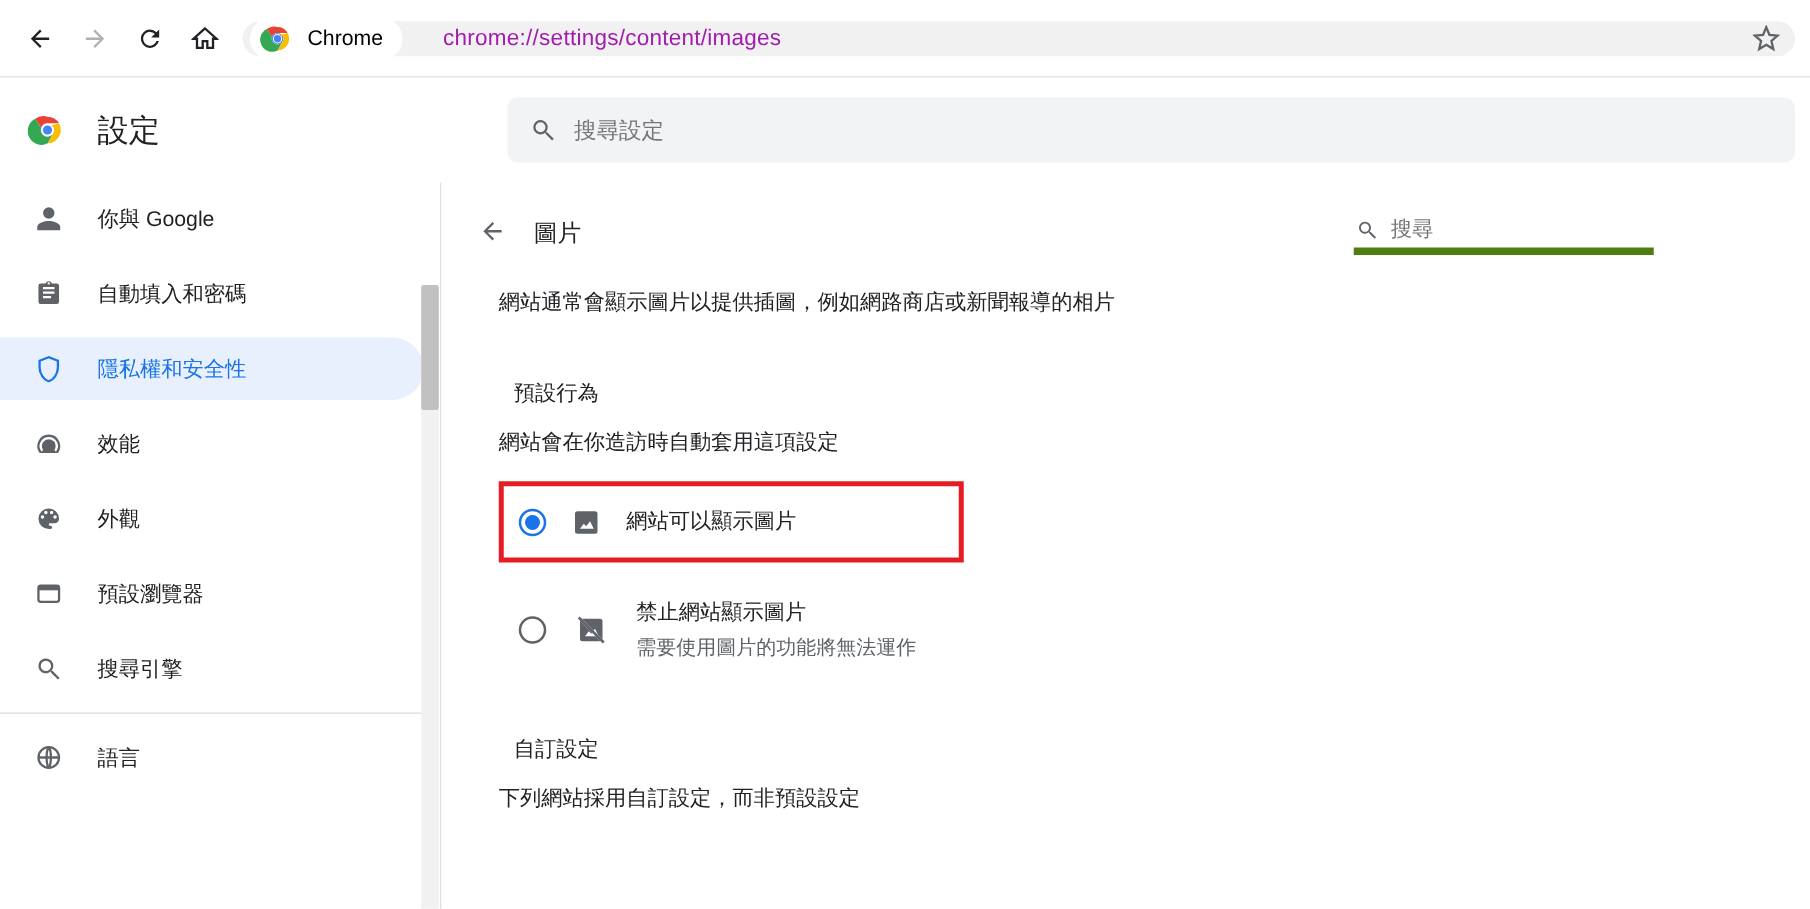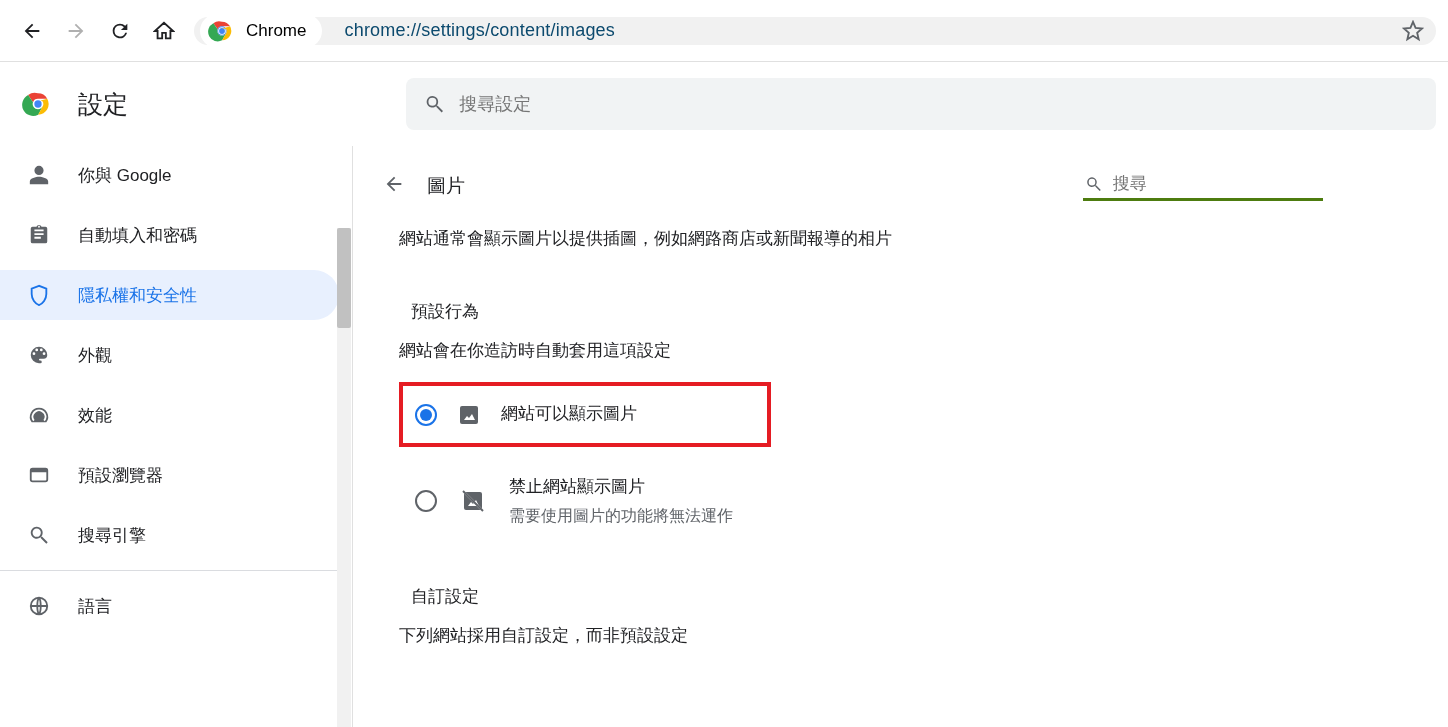--- a/index.html
+++ b/index.html
@@ -7,21 +7,21 @@
 
     
     .toolbar { height: 62px; display: flex; align-items: center; padding: 0 12px; gap: 4px; border-bottom: 1px solid #e0e0e0; }
     .tb-btn { width: 40px; height: 40px; display: flex; align-items: center; justify-content: center; border-radius: 50%; cursor: pointer; }
     .tb-btn svg { width: 22px; height: 22px; }
     .tb-btn.fwd svg { fill: #b0b0b0; }
     .tb-btn:not(.fwd) svg { fill: #202124; }
     .addr-wrap { flex: 1; display: flex; align-items: center; position: relative; height: 28px; background: #f1f1f1; border-radius: 21px; margin-left: 6px; padding-left: 6px; }
     .addr-wrap .chip { display: flex; align-items: center; gap: 10px; background: #fff; border-radius: 18px; padding: 4px 16px 4px 8px; height: 34px; z-index: 1; }
     .addr-wrap .chip span { font-size: 17px; font-weight: 500; }
-    .addr-text { font-size: 18px; color: #0c4a6e; margin-left: 22px; letter-spacing: 0.2px; }
+    .addr-text { font-size: 18px; color: #a21caf; margin-left: 32px; letter-spacing: 0.2px; }
     .star { margin-left: auto; margin-right: 12px; fill: #5f6368; width: 22px; height: 22px; }
 
     
     .page { display: flex; height: calc(727px - 62px); }
     .left-col { width: 352px; display: flex; flex-direction: column; border-right: 1px solid transparent; position: relative; }
     .header-row { display: flex; align-items: center; padding: 0 22px; height: 84px; gap: 24px; }
     .header-title { font-size: 25px; color: #202124; }
     .topsearch { flex: 1; margin: 16px 12px 16px 0; height: 52px; background: #f1f3f4; border-radius: 8px; display: flex; align-items: center; padding: 0 18px; gap: 14px; }
     .topsearch input { border: none; background: transparent; font-size: 18px; color: #5f6368; outline: none; width: 100%; }
     .topsearch svg { fill: #5f6368; width: 22px; height: 22px; }
@@ -40,21 +40,21 @@
     .divider { height: 1px; background: #dadce0; margin: 10px 0 10px 0; }
     .scrollbar-fake { position: absolute; right: 0; top: 82px; width: 14px; height: 100px; background: #c1c1c1; border-radius: 2px; }
     .scrollbar-track { position: absolute; right: 0; top: 82px; bottom: 0; width: 14px; background: #f1f1f1; }
 
     
     .main { flex: 1; border-left: 1px solid #e0e0e0; overflow: auto; }
     .main-inner { max-width: 1000px; padding: 24px 30px; }
     .main-head { display: flex; align-items: center; gap: 22px; margin-bottom: 24px; }
     .main-head .back svg { width: 22px; height: 22px; fill: #5f6368; }
     .main-head h2 { font-size: 19px; font-weight: 400; color: #202124; }
-    .main-head .subsearch { margin-left: auto; display: flex; align-items: center; gap: 10px; border-bottom: 3px solid #4d7c0f; padding: 4px 2px; width: 240px; }
+    .main-head .subsearch { margin-left: auto; display: flex; align-items: center; gap: 10px; border-bottom: 6px solid #4d7c0f; padding: 4px 2px; width: 240px; }
     .main-head .subsearch svg { width: 20px; height: 20px; fill: #5f6368; }
     .main-head .subsearch input { border: none; outline: none; font-size: 17px; width: 100%; color: #5f6368; }
 
     .desc { font-size: 17px; color: #202124; margin: 0 16px 48px 16px; line-height: 1.6; }
     .section-title { font-size: 17px; color: #202124; margin: 0 16px 16px 28px; }
     .section-sub { font-size: 17px; color: #202124; margin: 0 16px 20px 16px; }
 
     .radio-row { display: flex; align-items: center; padding: 16px 16px; gap: 24px; cursor: pointer; }
     .radio-row .radio { width: 22px; height: 22px; border-radius: 50%; border: 2px solid #5f6368; position: relative; flex-shrink: 0; }
     .radio-row .radio.checked { border-color: #1a73e8; }
@@ -153,29 +153,29 @@
         <span>自動填入和密碼</span>
       </div>
       <div class="side-item active" style="margin-top:10px">
         <svg viewBox="0 0 24 24">
             <path d="M12 2 4 5v6c0 5.55 3.84 10.74 8 12 4.16-1.26 8-6.45 8-12V5z" fill="none" stroke="#1a73e8" stroke-width="2"></path>
           </svg>
         <span>隱私權和安全性</span>
       </div>
       <div class="side-item" style="margin-top:10px">
         <svg viewBox="0 0 24 24">
+            <path d="M12 4a10 10 0 0 0-8 16h16a10 10 0 0 0-8-16zm0 2a8 8 0 0 1 6.32 12.9l-1.42-1.42A6 6 0 1 0 7.1 17.48L5.68 18.9A8 8 0 0 1 12 6zm4.24 3.76-5.66 5.66 1.42 1.42 5.66-5.66z"></path>
+          </svg>
+        <span>效能</span>
+      </div>
+      <div class="side-item" style="margin-top:10px">
+        <svg viewBox="0 0 24 24">
             <path d="M12 3a9 9 0 0 0 0 18h1.5a1.5 1.5 0 0 0 0-3H13a1 1 0 0 1 0-2h4a4 4 0 0 0 4-4 9 9 0 0 0-9-9zM6.5 12A1.5 1.5 0 1 1 8 10.5 1.5 1.5 0 0 1 6.5 12zm3-4A1.5 1.5 0 1 1 11 6.5 1.5 1.5 0 0 1 9.5 8zm5 0A1.5 1.5 0 1 1 16 6.5 1.5 1.5 0 0 1 14.5 8zm3 4A1.5 1.5 0 1 1 19 10.5 1.5 1.5 0 0 1 17.5 12z"></path>
           </svg>
         <span>外觀</span>
-      </div>
-      <div class="side-item" style="margin-top:10px">
-        <svg viewBox="0 0 24 24">
-            <path d="M12 4a10 10 0 0 0-8 16h16a10 10 0 0 0-8-16zm0 2a8 8 0 0 1 6.32 12.9l-1.42-1.42A6 6 0 1 0 7.1 17.48L5.68 18.9A8 8 0 0 1 12 6zm4.24 3.76-5.66 5.66 1.42 1.42 5.66-5.66z"></path>
-          </svg>
-        <span>效能</span>
       </div>
       <div class="side-item" style="margin-top:10px">
         <svg viewBox="0 0 24 24">
             <rect x="3" y="5" width="18" height="14" rx="2" fill="none" stroke="#5f6368" stroke-width="2"></rect>
             <rect x="3" y="5" width="18" height="4" fill="#5f6368"></rect>
           </svg>
         <span>預設瀏覽器</span>
       </div>
       <div class="side-item" style="margin-top:10px">
         <svg viewBox="0 0 24 24">

